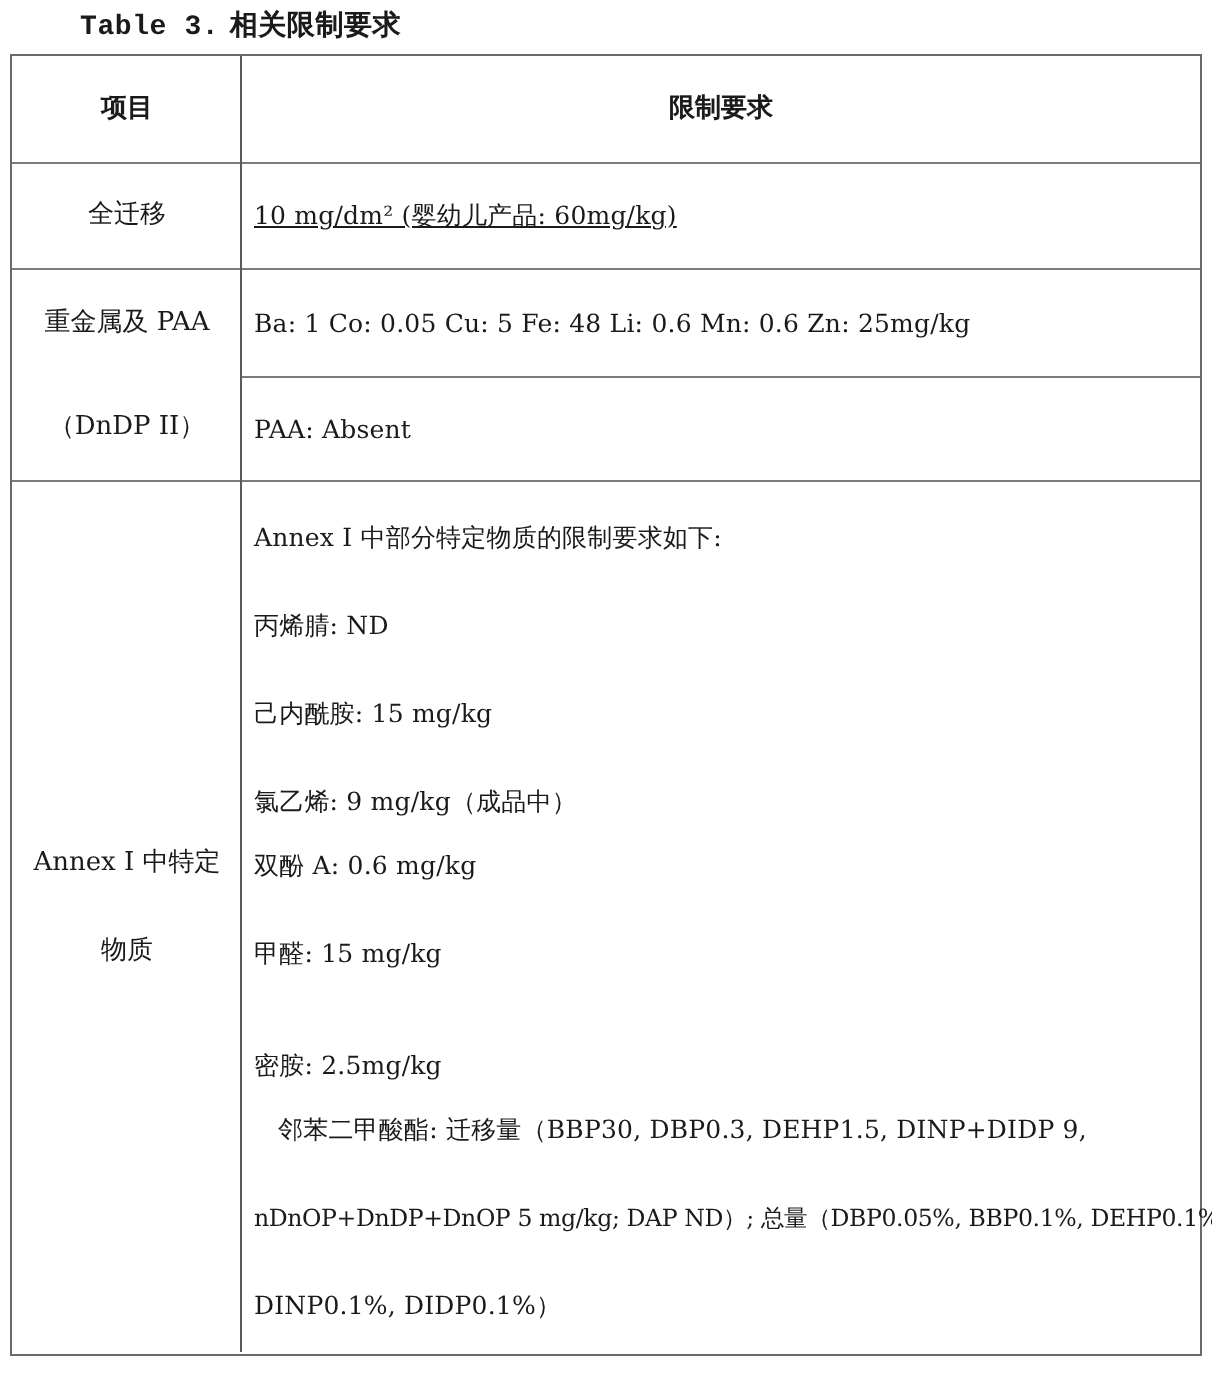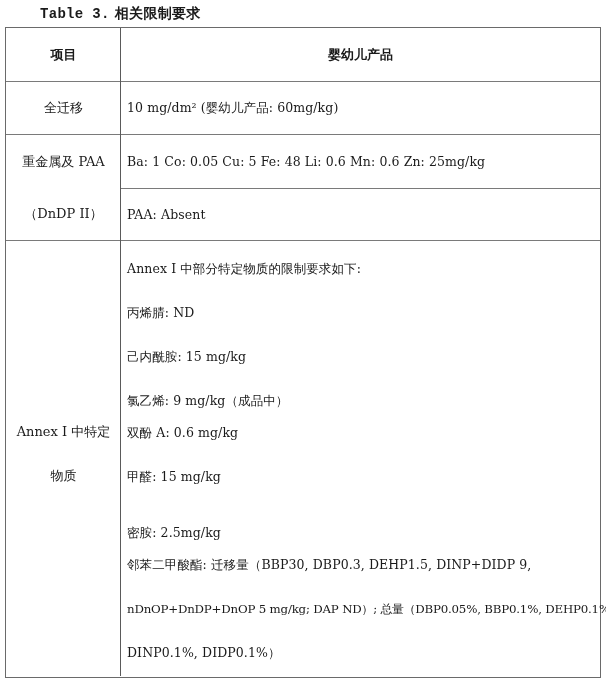--- a/index.html
+++ b/index.html
@@ -87,36 +87,36 @@
 <div class="table">
 
   <div class="hline" style="left:0; width:594px; top:53px;"></div>
   <div class="hline" style="left:0; width:594px; top:106px;"></div>
   <div class="hline" style="left:114px; width:480px; top:160px;"></div>
   <div class="hline" style="left:0; width:594px; top:212px;"></div>
 
   <div class="vline" style="left:114px; top:0; height:648px;"></div>
 
   <div class="cell-text center hdr left-col" style="top:18px;">项目</div>
-  <div class="cell-text center hdr" style="left:115px; width:479px; top:18px;">婴幼儿产品</div>
+  <div class="cell-text center hdr" style="left:115px; width:479px; top:18px;">限制要求</div>
 
   <div class="cell-text center left-col" style="top:71px;">全迁移</div>
-  <div class="cell-text content-line right-col" style="left:121px; top:71px;">10 mg/dm² (婴幼儿产品: 60mg/kg)</div>
+  <div class="cell-text content-line right-col" style="left:121px; top:71px;text-decoration:underline;">10 mg/dm² (婴幼儿产品: 60mg/kg)</div>
 
   <div class="cell-text center left-col" style="top:125px;">重金属及 PAA</div>
   <div class="cell-text center left-col" style="top:177px;">（DnDP II）</div>
   <div class="cell-text content-line" style="left:121px; top:125px;">Ba: 1 Co: 0.05 Cu: 5 Fe: 48 Li: 0.6 Mn: 0.6 Zn: 25mg/kg</div>
   <div class="cell-text content-line" style="left:121px; top:178px;">PAA: Absent</div>
 
   <div class="cell-text center left-col" style="top:395px;">Annex I 中特定</div>
   <div class="cell-text center left-col" style="top:439px;">物质</div>
 
   <div class="cell-text content-line" style="left:121px; top:232px;">Annex I 中部分特定物质的限制要求如下:</div>
   <div class="cell-text content-line" style="left:121px; top:276px;">丙烯腈: ND</div>
   <div class="cell-text content-line" style="left:121px; top:320px;">己内酰胺: 15 mg/kg</div>
   <div class="cell-text content-line" style="left:121px; top:364px;">氯乙烯: 9 mg/kg（成品中）</div>
   <div class="cell-text content-line" style="left:121px; top:396px;">双酚 A: 0.6 mg/kg</div>
   <div class="cell-text content-line" style="left:121px; top:440px;">甲醛: 15 mg/kg</div>
   <div class="cell-text content-line" style="left:121px; top:484px;margin-top:12px;">密胺: 2.5mg/kg</div>
-  <div class="cell-text content-line" style="left:121px; top:528px;">邻苯二甲酸酯: 迁移量（BBP30, DBP0.3, DEHP1.5, DINP+DIDP 9,</div>
+  <div class="cell-text content-line" style="left:133px; top:528px;">邻苯二甲酸酯: 迁移量（BBP30, DBP0.3, DEHP1.5, DINP+DIDP 9,</div>
   <div class="cell-text content-line" style="left:121px; top:572px; font-size:11.8px; letter-spacing:-0.2px;">nDnOP+DnDP+DnOP 5 mg/kg; DAP ND）; 总量（DBP0.05%, BBP0.1%, DEHP0.1%,</div>
   <div class="cell-text content-line" style="left:121px; top:616px;">DINP0.1%, DIDP0.1%）</div>
 </div>
 
 </body></html>

